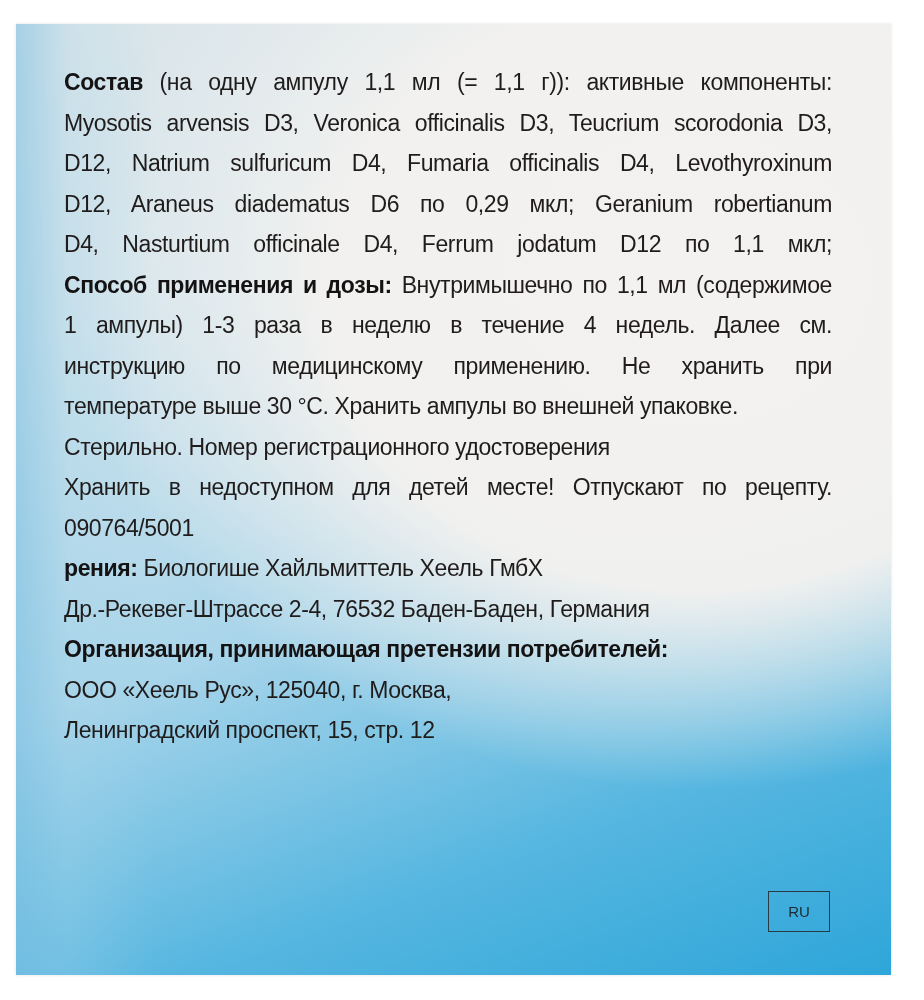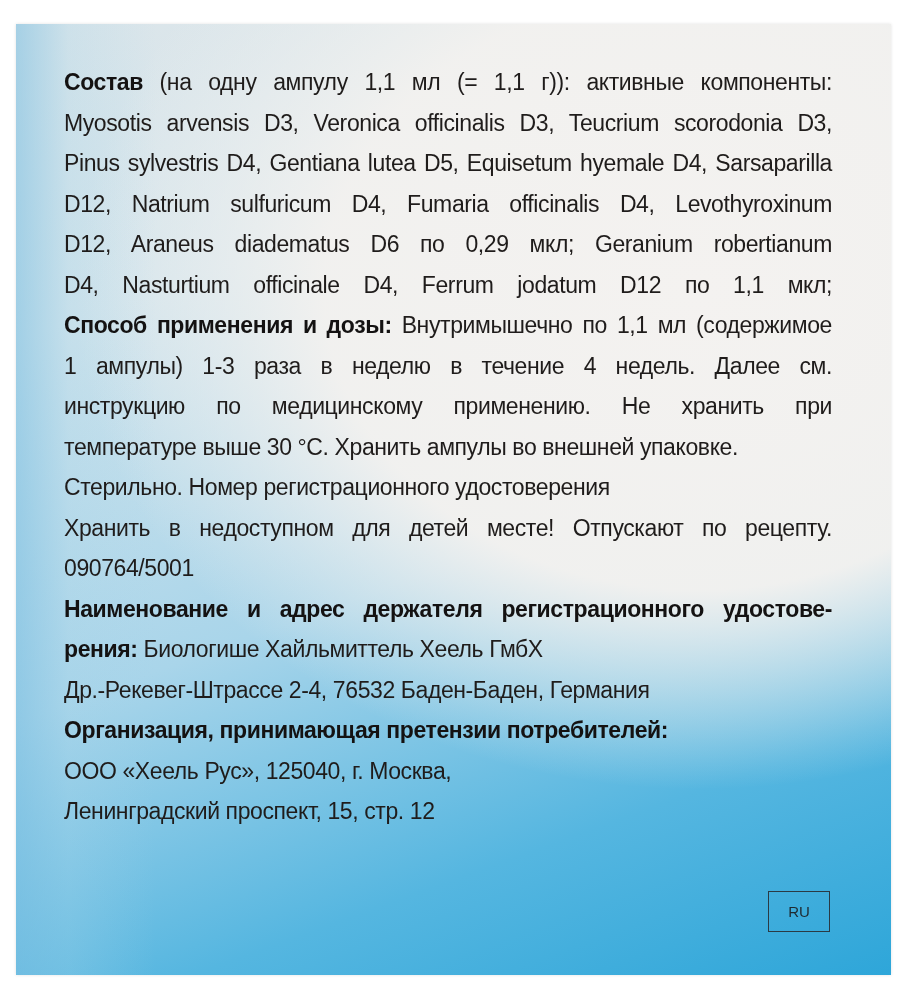--- a/index.html
+++ b/index.html
@@ -33,36 +33,34 @@
   }
 </style>
 </head>
 <body>
 
 <div class="card">
   <div class="text">
 
     <span class="ln j"><span class="b">Состав</span><span> (на одну ампулу 1,1 мл (= 1,1 г)): активные компоненты:</span></span>
     <span class="ln j">Myosotis arvensis D3, Veronica officinalis D3, Teucrium scorodonia D3,</span>
-    <span class="ln j">Pinus sylvestris D4, Gentiana lutea D5, Equisetum hyemale D4, Sarsaparilla</span>
     <span class="ln j">D12, Natrium sulfuricum D4, Fumaria officinalis D4, Levothyroxinum</span>
     <span class="ln j">D12, Araneus diadematus D6 по 0,29 мкл; Geranium robertianum</span>
     <span class="ln j">D4, Nasturtium officinale D4, Ferrum jodatum D12 по 1,1 мкл;</span>
 
     <span class="ln j"><span class="b">Способ применения и дозы:</span><span> Внутримышечно по 1,1 мл (содержимое</span></span>
     <span class="ln j">1 ампулы) 1-3 раза в неделю в течение 4 недель. Далее см.</span>
     <span class="ln j">инструкцию по медицинскому применению. Не хранить при</span>
     <span class="ln">температуре выше 30 °С. Хранить ампулы во внешней упаковке.</span>
     <span class="ln">Стерильно. Номер регистрационного удостоверения</span>
     <span class="ln j">Хранить в недоступном для детей месте! Отпускают по рецепту.</span>
     <span class="ln split">
       <span>090764/5001</span>
     </span>
 
-    <span class="ln j b">Наименование и адрес держателя регистрационного удостове-</span>
     <span class="ln"><span class="b">рения:</span><span> Биологише Хайльмиттель Хеель ГмбХ</span></span>
     <span class="ln">Др.-Рекевег-Штрассе 2-4, 76532 Баден-Баден, Германия</span>
 
     <span class="ln b">Организация, принимающая претензии потребителей:</span>
     <span class="ln">ООО «Хеель Рус», 125040, г. Москва,</span>
     <span class="ln">Ленинградский проспект, 15, стр. 12</span>
   </div>
 
   <div class="ru-box">RU</div>
 </div>

